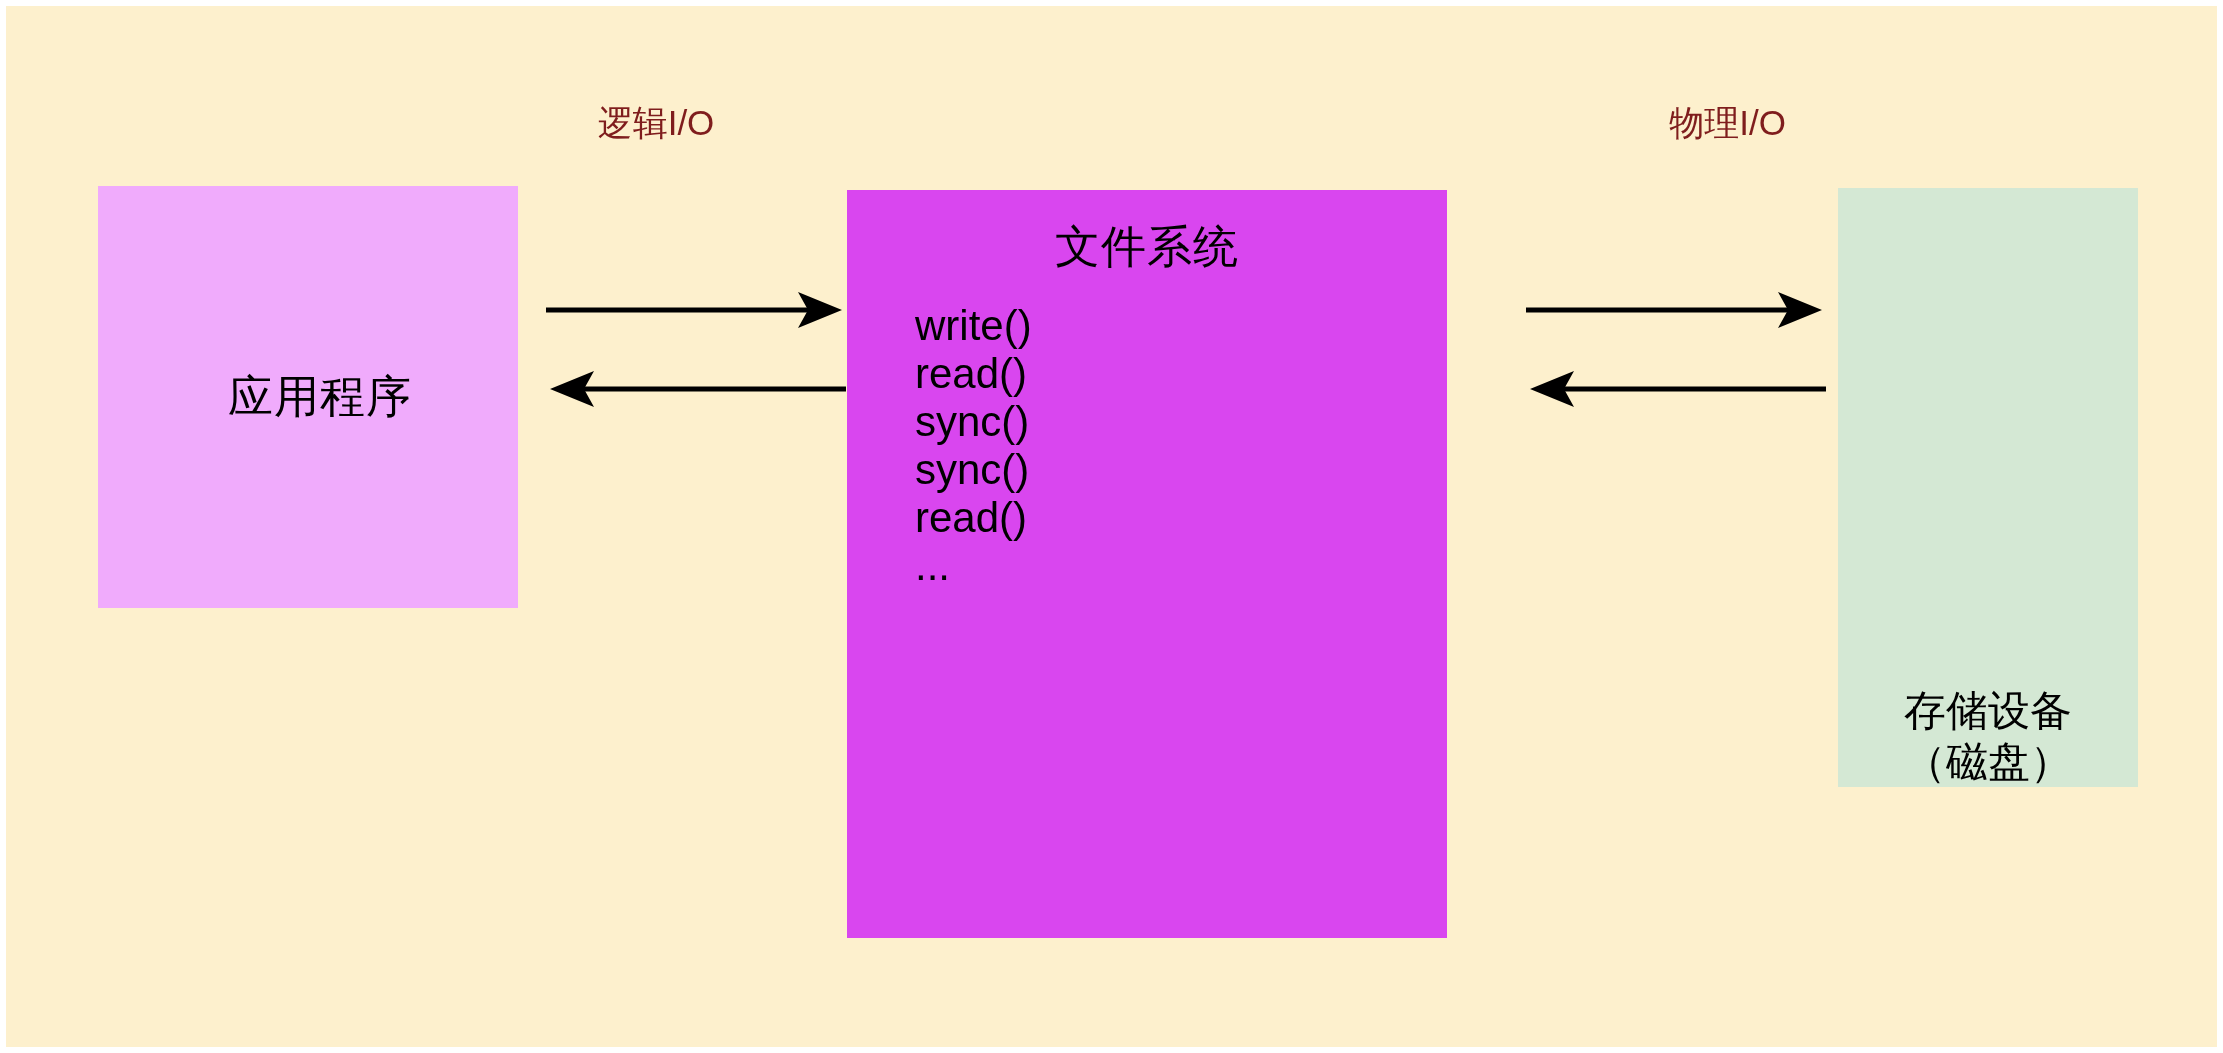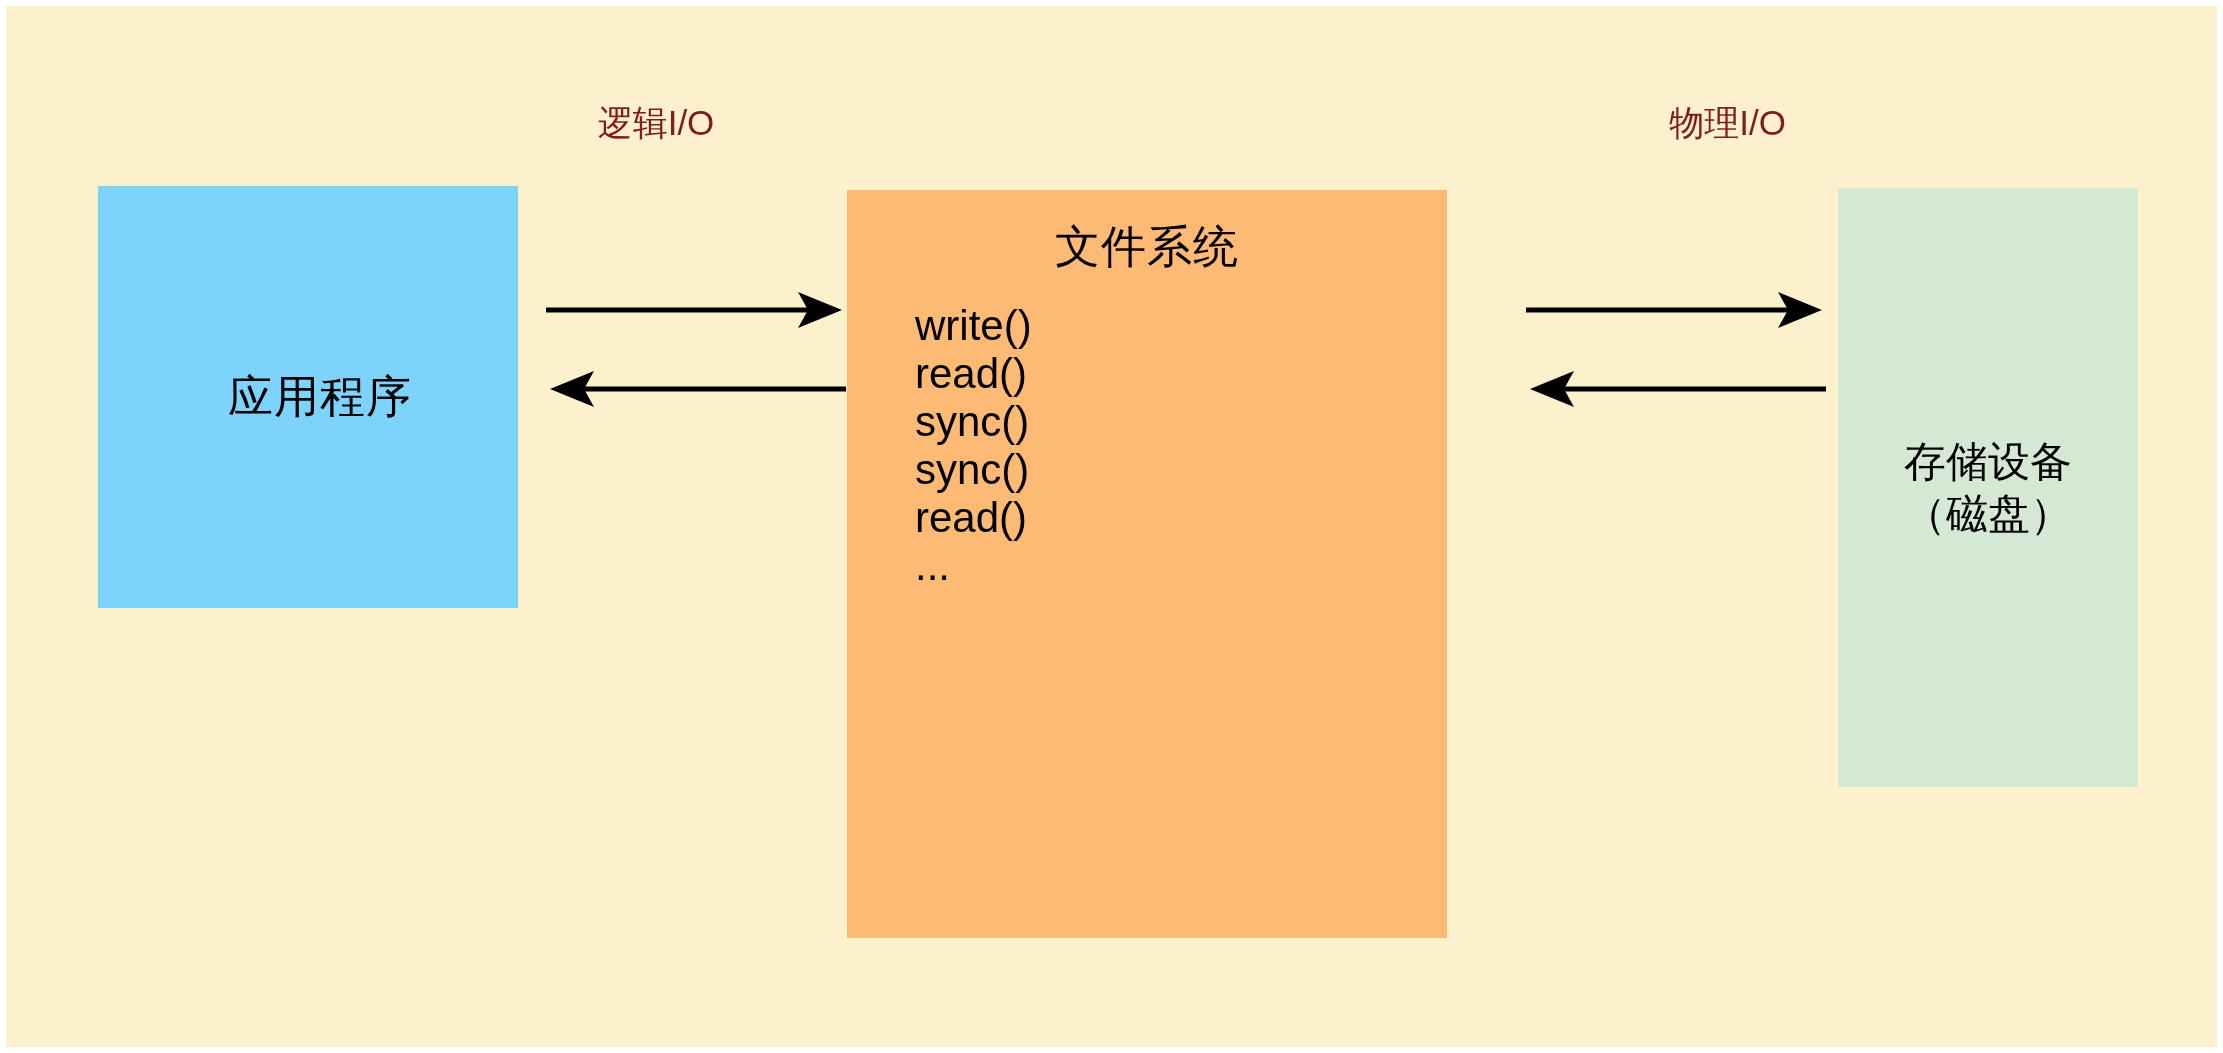--- a/index.html
+++ b/index.html
@@ -32,39 +32,39 @@
     flex-direction: column;
     color: #000000;
   }
 
   
   #app-box {
     left: 92px;
     top: 180px;
     width: 420px;
     height: 422px;
-    background: #7dd3fc;
+    background: #f0abfc;
     align-items: center;
     justify-content: center;
     padding-left: 24px;
   }
   #app-box .box-title {
     font-size: 45px;
     line-height: 1.2;
     letter-spacing: 1px;
     white-space: nowrap;
   }
 
   
   #fs-box {
     left: 841px;
     top: 184px;
     width: 600px;
     height: 748px;
-    background: #fdba74;
+    background: #d946ef;
     align-items: stretch;
     justify-content: flex-start;
   }
   #fs-box .box-title {
     font-size: 45px;
     line-height: 1.2;
     letter-spacing: 1px;
     text-align: center;
     margin-top: 30px;
     white-space: nowrap;
@@ -81,21 +81,21 @@
   }
 
   
   #storage-box {
     left: 1832px;
     top: 182px;
     width: 300px;
     height: 599px;
     background: #d4e8d4;
     align-items: center;
-    justify-content: center;
+    justify-content: flex-end;
   }
   #storage-box .box-title {
     font-size: 42px;
     line-height: 1.22;
     text-align: center;
     white-space: nowrap;
   }
 
   
   .edge-label {

